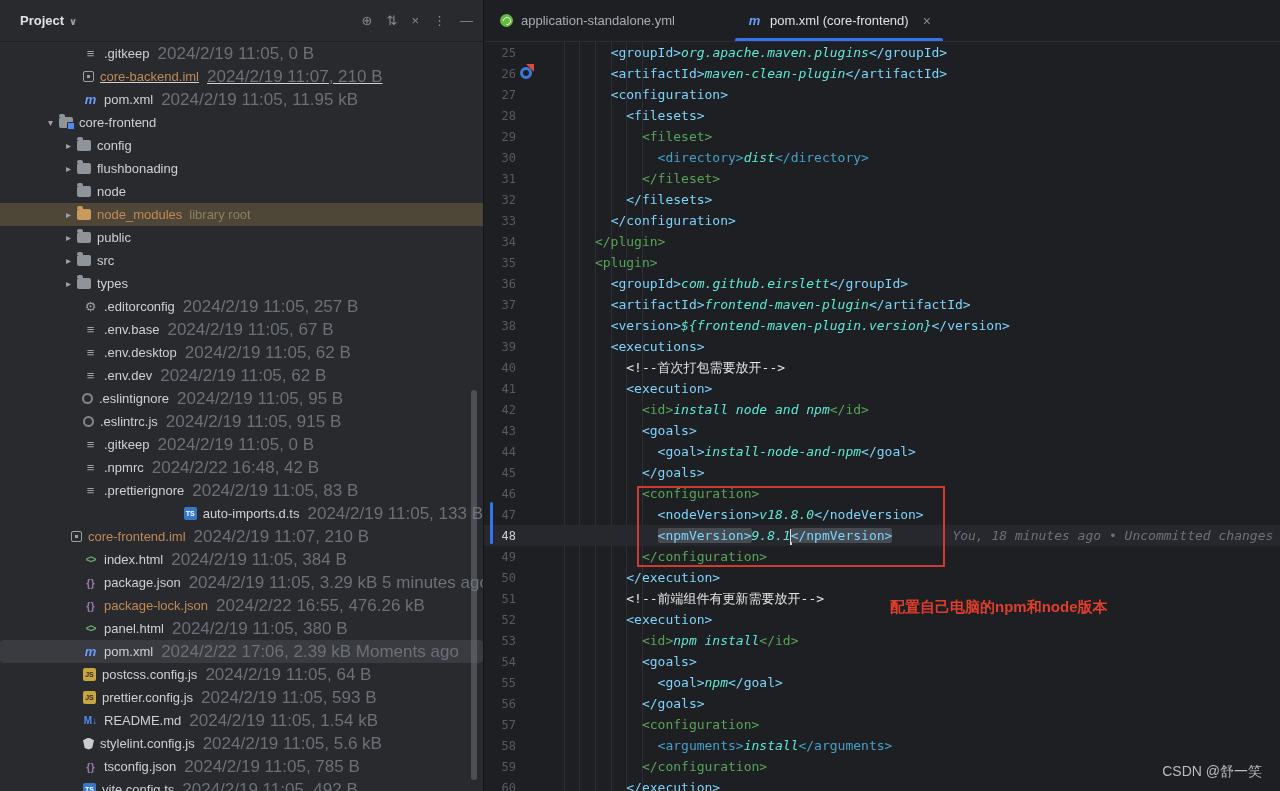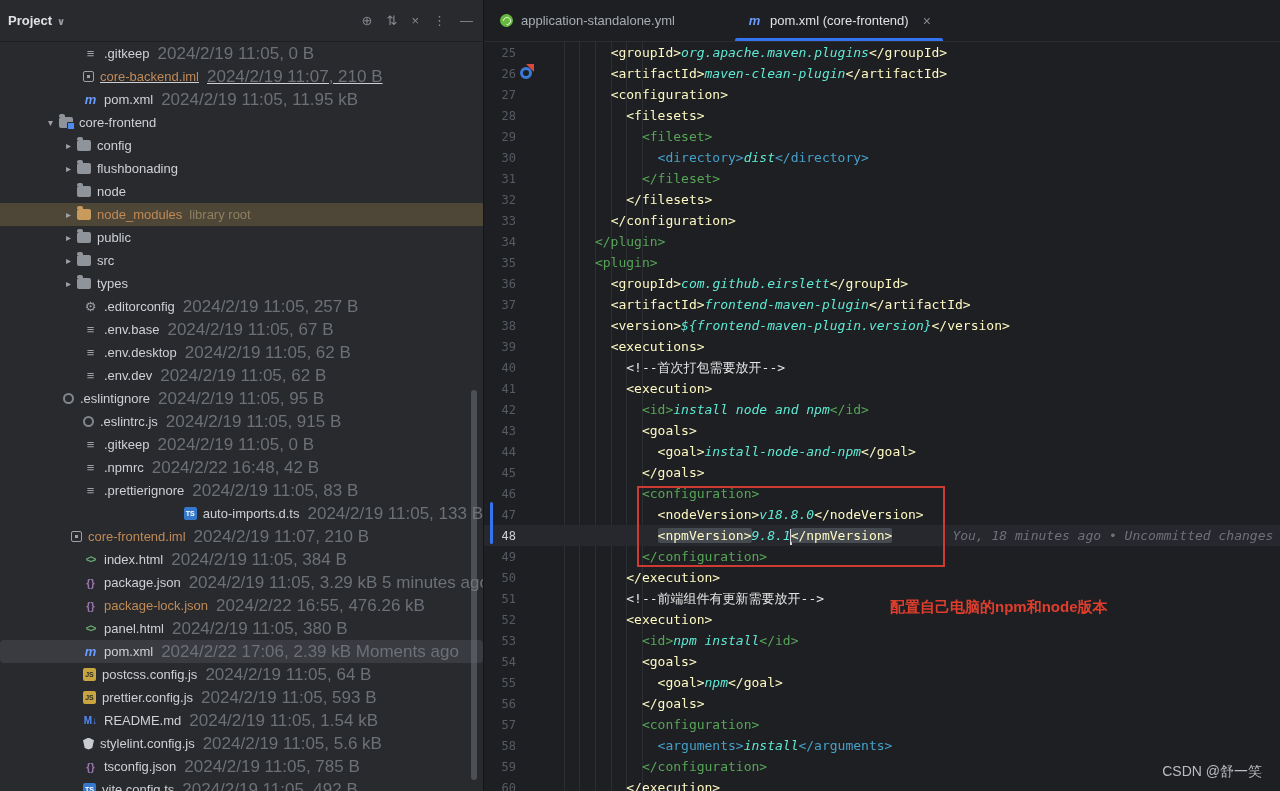--- a/index.html
+++ b/index.html
@@ -3,21 +3,21 @@
 <meta charset="utf-8">
 <style>
   * { margin:0; padding:0; box-sizing:border-box; }
   html,body { width:1280px; height:791px; overflow:hidden; background:#1E1F22;
               font-family:"Liberation Sans","DejaVu Sans",sans-serif; }
   #app { position:relative; width:1280px; height:791px; display:flex; }
 
   
   #sidebar { position:relative; width:484px; height:791px; background:#282A2D;
              border-right:1px solid #141517; overflow:hidden; flex:none; }
-  #side-header { height:42px; display:flex; align-items:center; padding:0 10px 0 8px;
+  #side-header { height:42px; display:flex; align-items:center; padding:0 10px 0 20px;
                  border-bottom:1px solid #1E1F22; }
   #side-title { color:#DFE1E5; font-size:13px; font-weight:600; cursor:default; }
   #side-title .chev { color:#9DA0A6; font-size:10px; margin-left:5px; }
   #side-icons { margin-left:auto; display:flex; align-items:center; gap:14px; }
   .hicon { color:#868A91; font-size:13px; line-height:1; cursor:pointer; }
   #tree { position:absolute; top:42px; left:0; right:0; bottom:0; }
   .trow { position:relative; height:23px; display:flex; align-items:center;
           font-size:13px; color:#CED0D6; white-space:nowrap; cursor:pointer; }
   .trow.sel-gray { background:#393B40; border-radius:4px; }
   .trow.sel-brown { background:#4E4637; }
@@ -70,21 +70,21 @@
 
   #code-area { position:absolute; top:42px; left:0; right:0; bottom:-10px; }
   .guide { position:absolute; top:0; bottom:0; width:1px; background:#2B2E33; }
   .crow { position:relative; height:21px; display:flex; align-items:center; }
   .crow.cur { background:#26282E; }
   .ln { flex:none; width:32px; text-align:right; font-family:"DejaVu Sans Mono",monospace;
         font-size:12px; color:#565B63; }
   .crow.cur .ln { color:#CCCED3; }
   .code { flex:none; margin-left:32px; font-family:"DejaVu Sans Mono",monospace;
           font-size:13px; white-space:pre; line-height:21px; }
-  .s-y { color:#fef9c3; } .s-g { color:#57A558; } .s-b { color:#45A0C9; }
+  .s-y { color:#7dd3fc; } .s-g { color:#57A558; } .s-b { color:#45A0C9; }
   .s-v { color:#5eead4;font-style:italic; } .s-c { color:#e5e5e5; }
   .s-hl { background:#464B52; border-radius:2px; }
   .caret { display:inline-block; width:0; height:16px; border-left:2px solid #D6D8DE;
            vertical-align:middle; margin:0 -1px; }
   .blame { margin-left:60px; font-family:"DejaVu Sans Mono",monospace; font-style:italic;
            font-size:13px; color:#6E7177; }
   #change-bar { position:absolute; left:6px; top:460px; width:3px; height:42px;
                 background:#3574F0; border-radius:2px; }
   #gutter-icon { position:absolute; left:36px; top:25px; width:12px; height:12px;
                  border:3px solid #3B7BD8; border-radius:50%; background:#1E1F22; }
@@ -193,21 +193,21 @@
           <span class="ic ic-text">≡</span>
           <span class="lbl">.env.desktop</span>
           <span class="meta">2024/2/19 11:05, 62 B</span>
         </div>
         <div class="trow" style="padding-left: 60px;">
           <span class="file-sp"></span>
           <span class="ic ic-text">≡</span>
           <span class="lbl">.env.dev</span>
           <span class="meta">2024/2/19 11:05, 62 B</span>
         </div>
-        <div class="trow" style="padding-left: 40px;">
+        <div class="trow" style="padding-left: 59px;">
           <span class="file-sp"></span>
           <span class="ic ic-eslint"></span>
           <span class="lbl">.eslintignore</span>
           <span class="meta">2024/2/19 11:05, 95 B</span>
         </div>
         <div class="trow" style="padding-left: 60px;">
           <span class="file-sp"></span>
           <span class="ic ic-eslint"></span>
           <span class="lbl">.eslintrc.js</span>
           <span class="meta">2024/2/19 11:05, 915 B</span>

